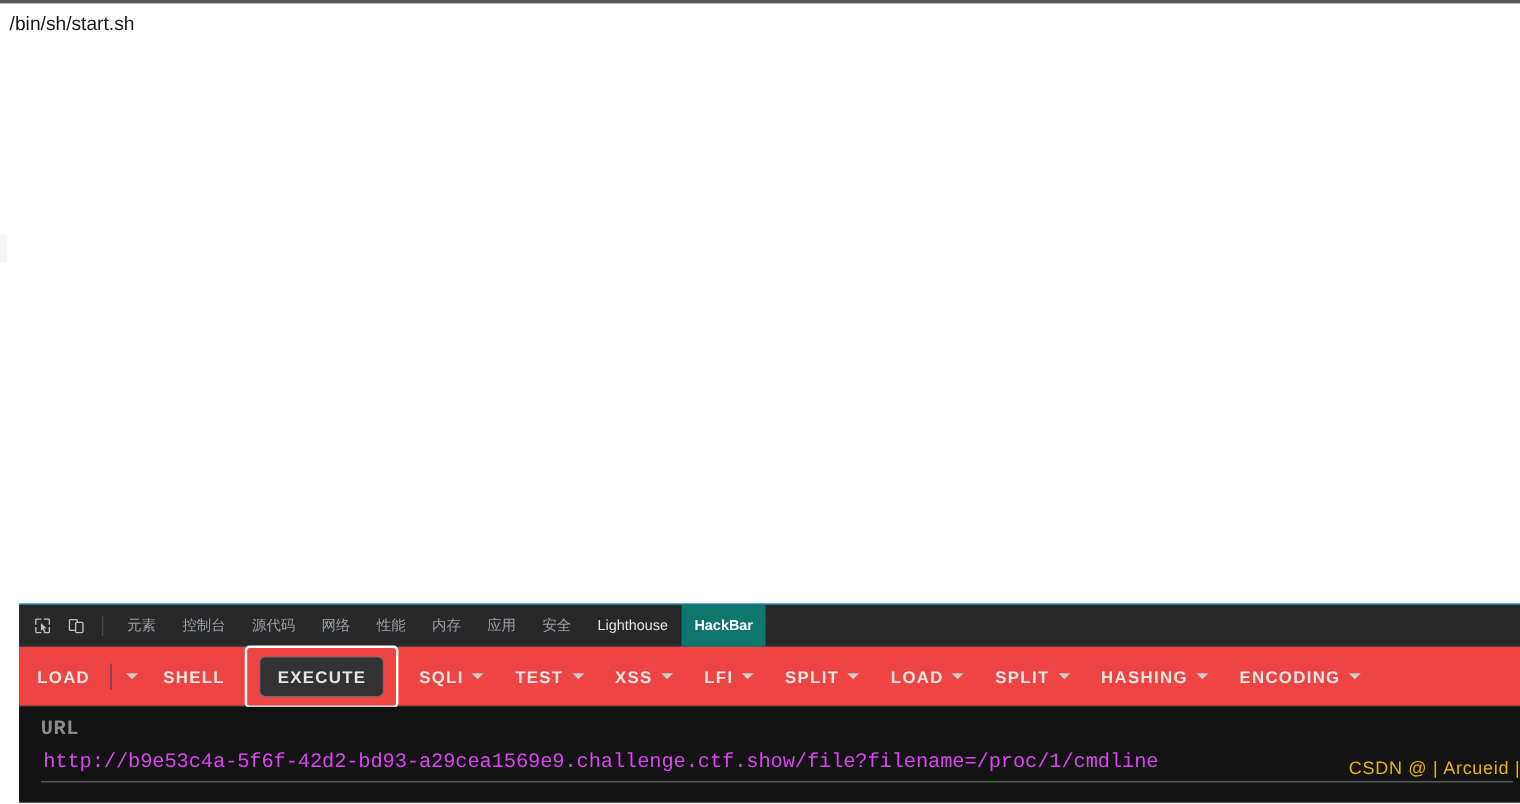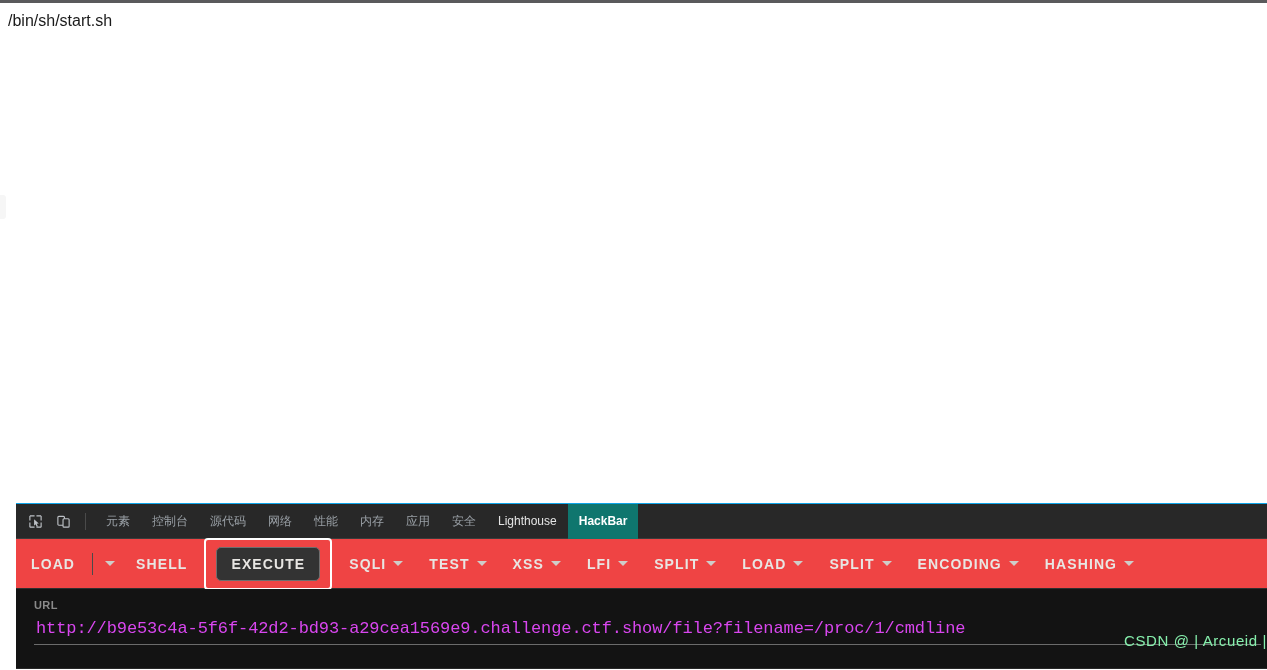--- a/index.html
+++ b/index.html
@@ -190,22 +190,22 @@
 
   
   .hb-urlsection {
     position: relative;
     height: 79px;
     background: #131313;
     padding: 10px 18px 0 18px;
     box-sizing: border-box;
   }
   .hb-url-label {
-    font-family: Liberation Sans, sans-serif;
-    font-size: 11px;
+    font-family: Liberation Mono, monospace;
+    font-size: 17px;
     font-weight: bold;
     letter-spacing: 0.4px;
     color: #8a8a8a;
     margin-bottom: 8px;
   }
   .hb-url-input {
     display: block;
     width: 1225px;
     background: transparent;
     border: none;
@@ -218,21 +218,21 @@
     letter-spacing: -0.1px;
   }
 
   
   .watermark {
     position: absolute;
     right: 16px;
     bottom: 19px;
     font-family: "Liberation Sans", sans-serif;
     font-size: 15px;
-    color: #86efac;
+    color: #eab308;
     letter-spacing: 0.6px;
     white-space: nowrap;
     pointer-events: none;
   }
 </style>
 </head>
 <body>
 
 <div id="app">
 
@@ -305,25 +305,25 @@
       </div>
       <div class="hb-btn">
         <span>LOAD</span>
         <span class="caret"></span>
       </div>
       <div class="hb-btn">
         <span>SPLIT</span>
         <span class="caret"></span>
       </div>
       <div class="hb-btn">
+        <span>HASHING</span>
+        <span class="caret"></span>
+      </div>
+      <div class="hb-btn">
         <span>ENCODING</span>
-        <span class="caret"></span>
-      </div>
-      <div class="hb-btn">
-        <span>HASHING</span>
         <span class="caret"></span>
       </div>
     </div>
 
     <div class="hb-urlsection">
       <div class="hb-url-label">URL</div>
       <input class="hb-url-input" type="text" value="http://b9e53c4a-5f6f-42d2-bd93-a29cea1569e9.challenge.ctf.show/file?filename=/proc/1/cmdline" style="">
       <div class="watermark">CSDN @ | Arcueid |</div>
     </div>
 

